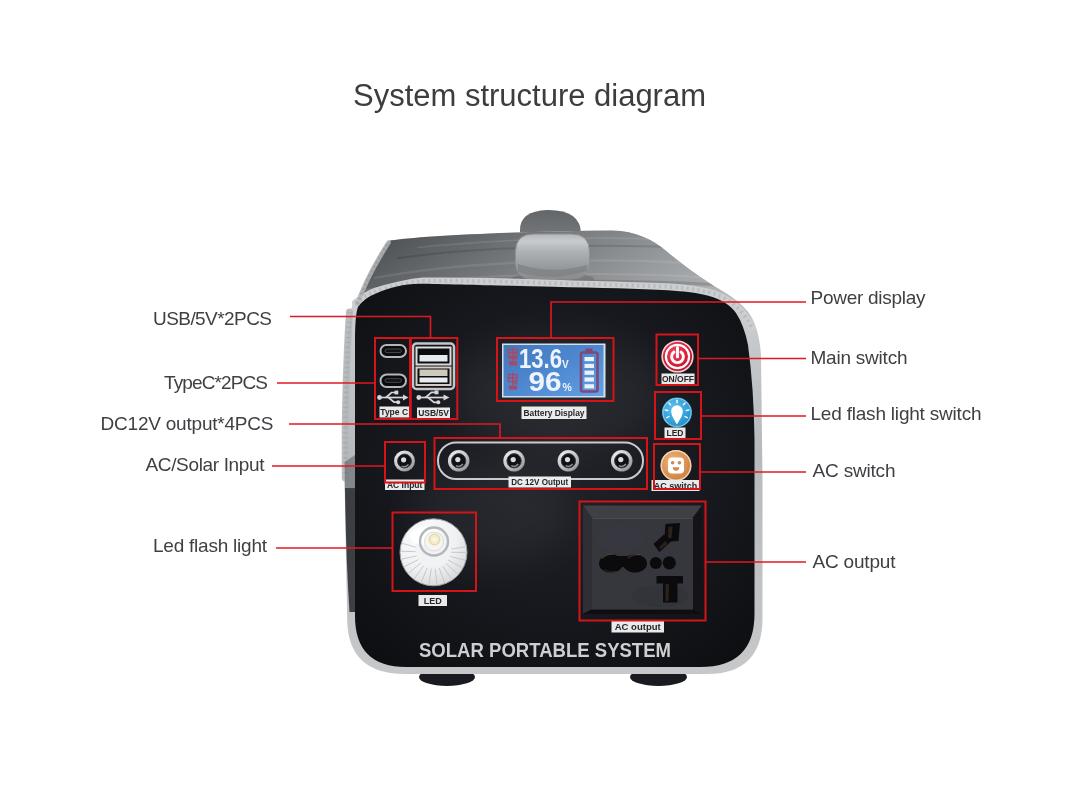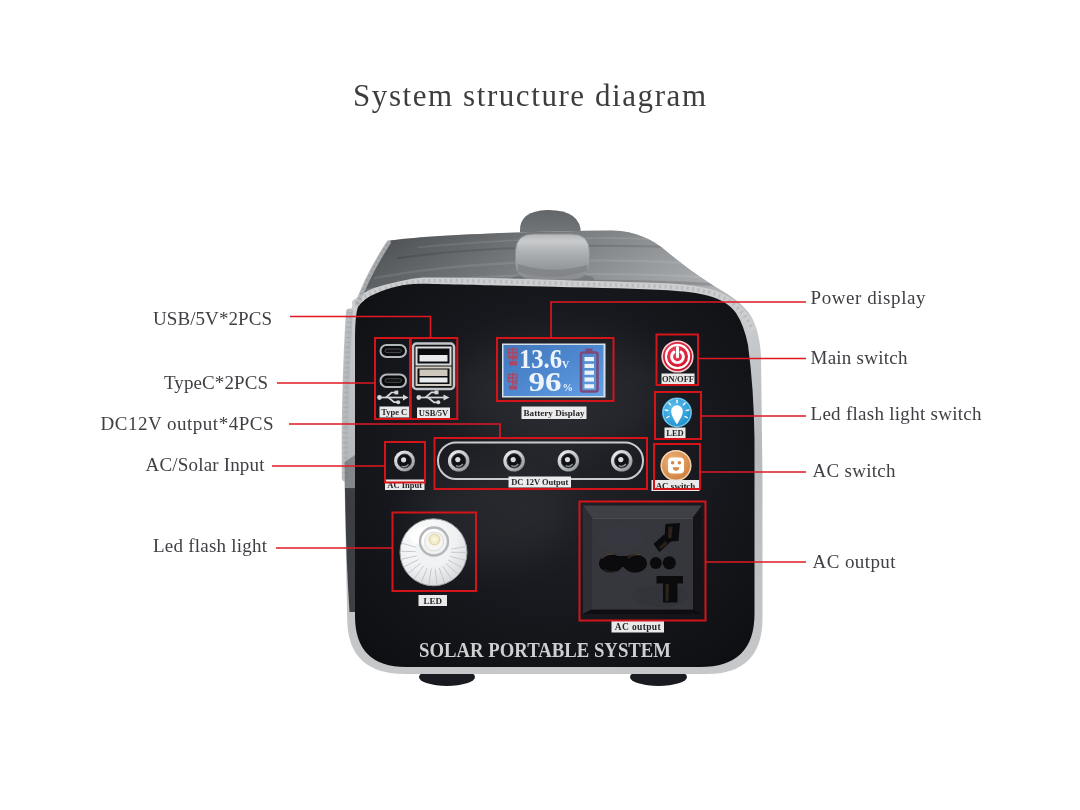--- a/index.html
+++ b/index.html
@@ -1,16 +1,16 @@
 <!DOCTYPE html>
 <html><head>
 <meta charset="utf-8">
 <style>
 html,body{margin:0;padding:0;background:#ffffff;}
-#canvas{position:relative;width:1080px;height:810px;background:#ffffff;overflow:hidden;font-family:Liberation Serif, serif;}
+#canvas{position:relative;width:1080px;height:810px;background:#ffffff;overflow:hidden;font-family:Liberation Sans, sans-serif;}
 </style>
 </head>
 <body>
 <div id="canvas">
 <svg width="1080" height="810" viewBox="0 0 1080 810">
 <defs>
 <linearGradient id="gtop" x1="0" y1="0.3" x2="1" y2="0.7">
 <stop offset="0" stop-color="#505456"></stop>
 <stop offset="0.28" stop-color="#6f7375"></stop>
 <stop offset="0.5" stop-color="#85898b"></stop>

